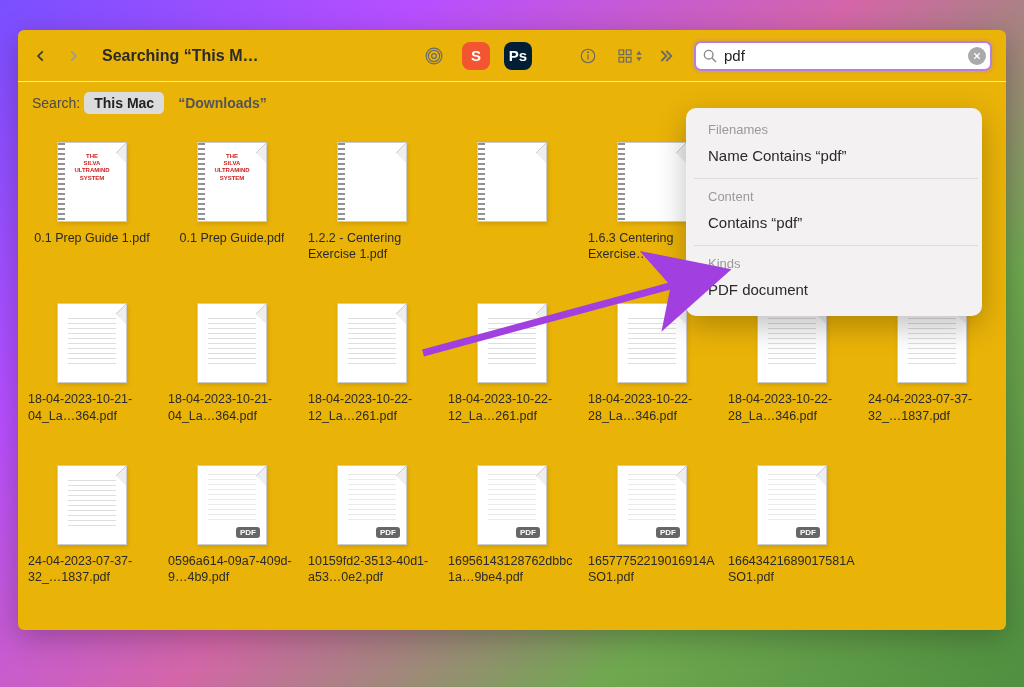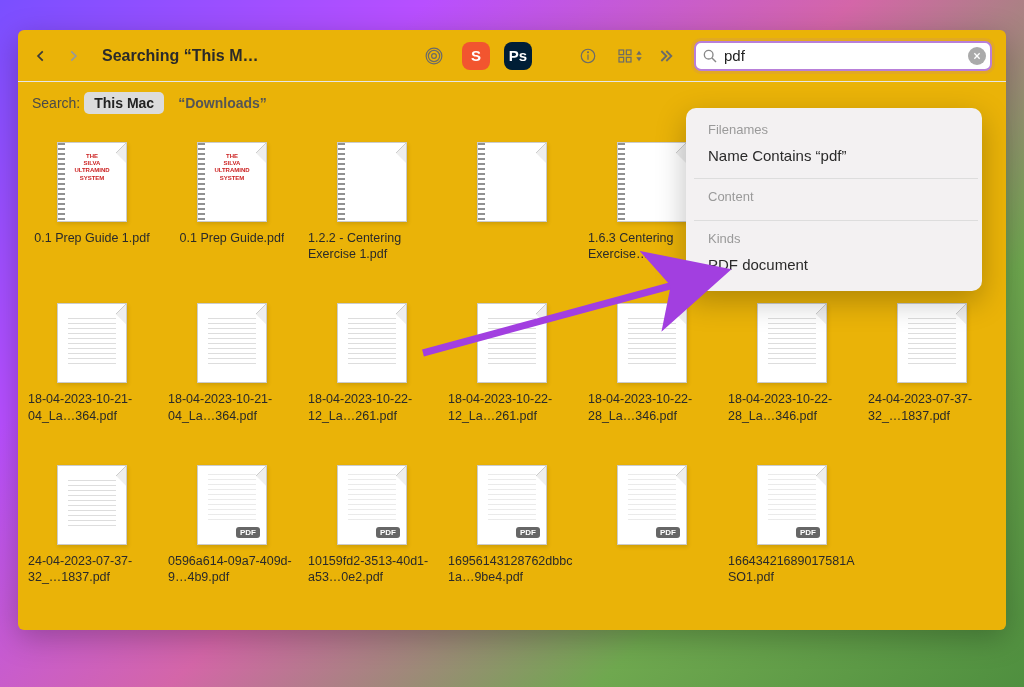--- a/index.html
+++ b/index.html
@@ -311,38 +311,40 @@
           <div class="pdf-badge">PDF</div>
         </div>
         <div class="fname">16956143128762dbbc1a…9be4.pdf</div>
       </div>
       <div class="file">
         <div class="thumb">
           <div class="corner"></div>
           <div class="lines" style="top:8px;opacity:0.6"></div>
           <div class="pdf-badge">PDF</div>
         </div>
+        <div class="fname">16577752219016914ASO1.pdf</div>
       </div>
       <div class="file">
         <div class="thumb">
           <div class="corner"></div>
           <div class="lines" style="top:8px;opacity:0.6"></div>
           <div class="pdf-badge">PDF</div>
         </div>
         <div class="fname">16643421689017581ASO1.pdf</div>
       </div>
     </div>
 
   <div class="suggestions">
     <div class="sug-group">
       <div class="sug-header">Filenames</div>
       <div class="sug-item">Name Contains “pdf”</div>
     </div>
     <div class="sug-group">
       <div class="sug-header">Content</div>
+      <div class="sug-item">Contains “pdf”</div>
     </div>
     <div class="sug-group">
       <div class="sug-header">Kinds</div>
       <div class="sug-item">PDF document</div>
     </div>
   </div>
 
   <svg class="arrow" viewBox="0 0 340 170">
     <defs>
       <marker id="ah" markerWidth="14" markerHeight="14" refX="10" refY="6" orient="auto">

